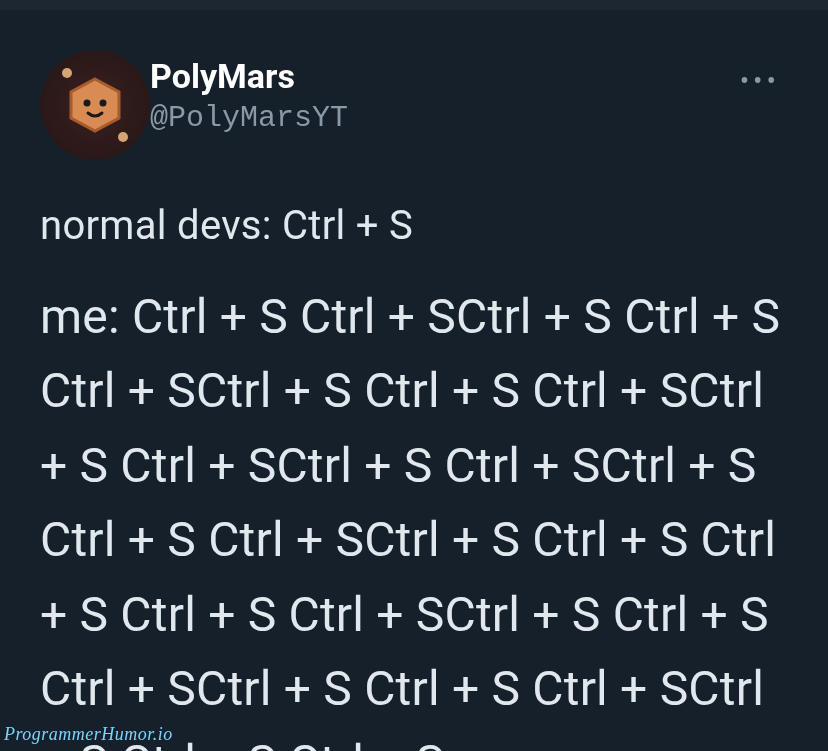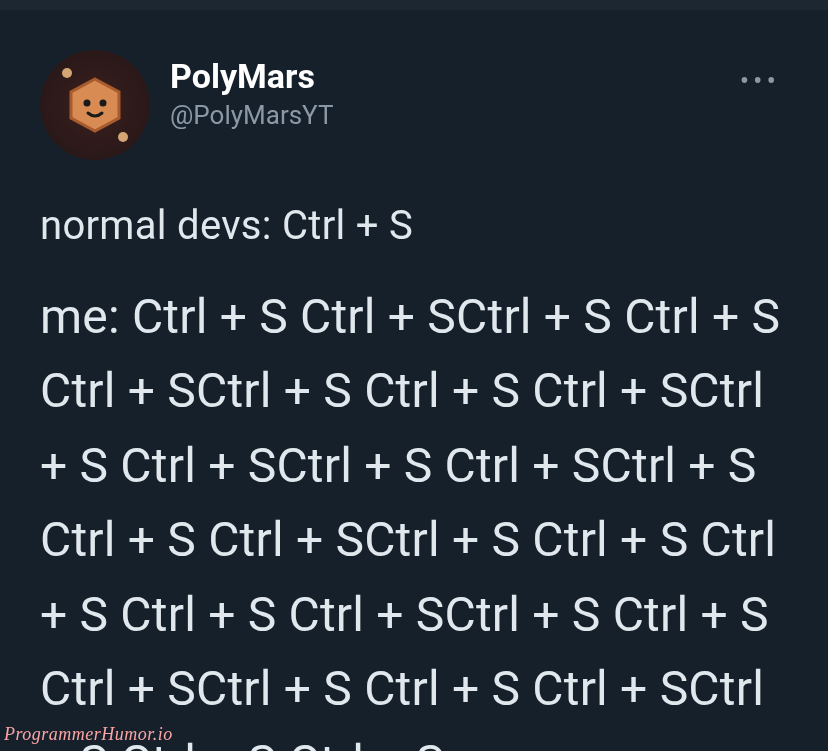--- a/index.html
+++ b/index.html
@@ -20,21 +20,20 @@
       width: 100%;
       height: 10px;
       background: #1c2732;
     }
     .tweet-container {
       padding: 40px 40px 30px 40px;
     }
     .tweet-header {
       display: flex;
       align-items: flex-start;
-      gap: 20px;
       margin-bottom: 40px;
     }
     .avatar-wrapper {
       width: 110px;
       height: 110px;
       border-radius: 50%;
       background: radial-gradient(circle at center, #3a1f1f 0%, #2a1818 70%, #1f1515 100%);
       display: flex;
       align-items: center;
       justify-content: center;
@@ -71,24 +70,25 @@
       flex: 1;
       padding-top: 6px;
     }
     .display-name {
       font-size: 34px;
       font-weight: 700;
       color: #ffffff;
       line-height: 1.2;
     }
     .user-handle {
-      font-size: 26px;
+      font-size: 30px;
       color: #8b98a5;
       line-height: 1.3;
       margin-top: 2px;
+      font-family: Liberation Mono, monospace;
     }
     .more-button {
       color: #8b98a5;
       font-size: 28px;
       letter-spacing: 4px;
       padding: 4px 8px;
       cursor: pointer;
       align-self: flex-start;
       margin-top: 10px;
     }
@@ -108,21 +108,21 @@
       font-weight: 400;
       letter-spacing: 0.2px;
       word-wrap: break-word;
     }
     .watermark {
       position: absolute;
       bottom: 6px;
       left: 4px;
       font-size: 18px;
       font-style: italic;
-      color: #fca5a5;
+      color: #7dd3fc;
       font-family: Georgia, serif;
       letter-spacing: 0.5px;
     }
   </style>
 </head>
 <body>
 
 <div class="top-bar"></div>
 
 <div class="tweet-container">

